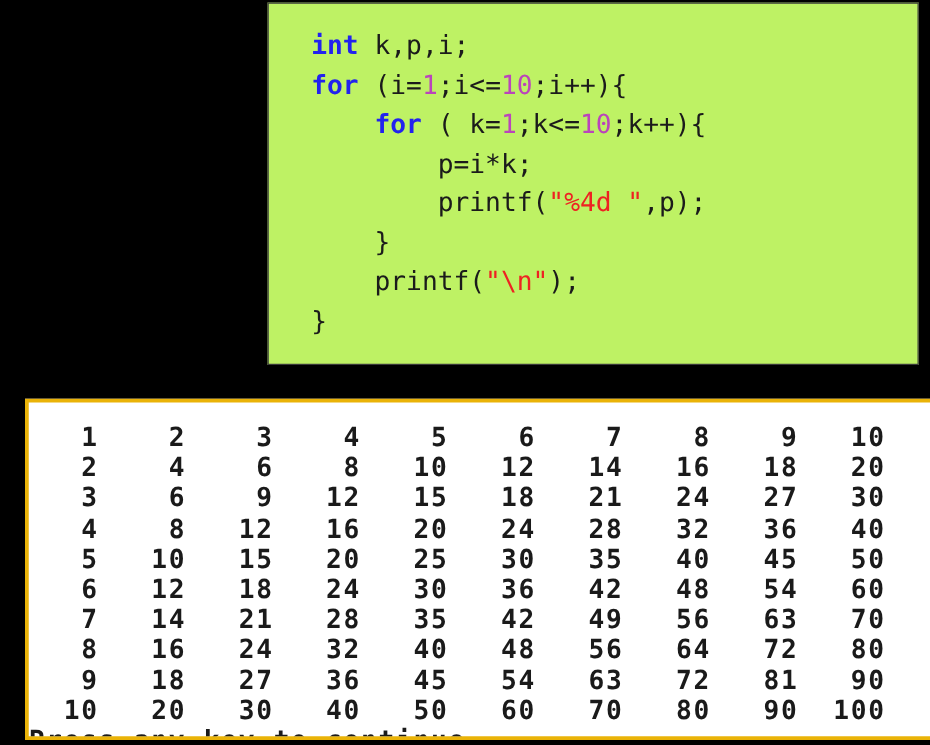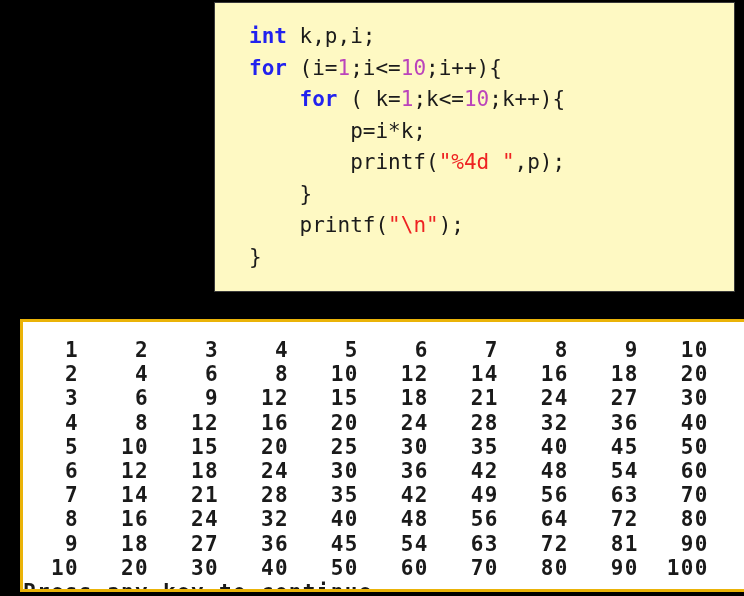--- a/index.html
+++ b/index.html
@@ -15,21 +15,21 @@
     font-family: "DejaVu Sans Mono", monospace;
   }
 
   
   #code-panel {
     position: absolute;
     left: 214px;
     top: 2px;
     width: 521px;
     height: 290px;
-    background: #fef9c3;
+    background: #bef264;
     border: 1px solid #3a3a3a;
     box-sizing: border-box;
     overflow: hidden;
   }
   #code-block {
     margin: 0;
     padding: 18px 0 0 34px;
     font-family: "DejaVu Sans Mono", "Liberation Mono", monospace;
     font-size: 21px;
     line-height: 31.5px;

